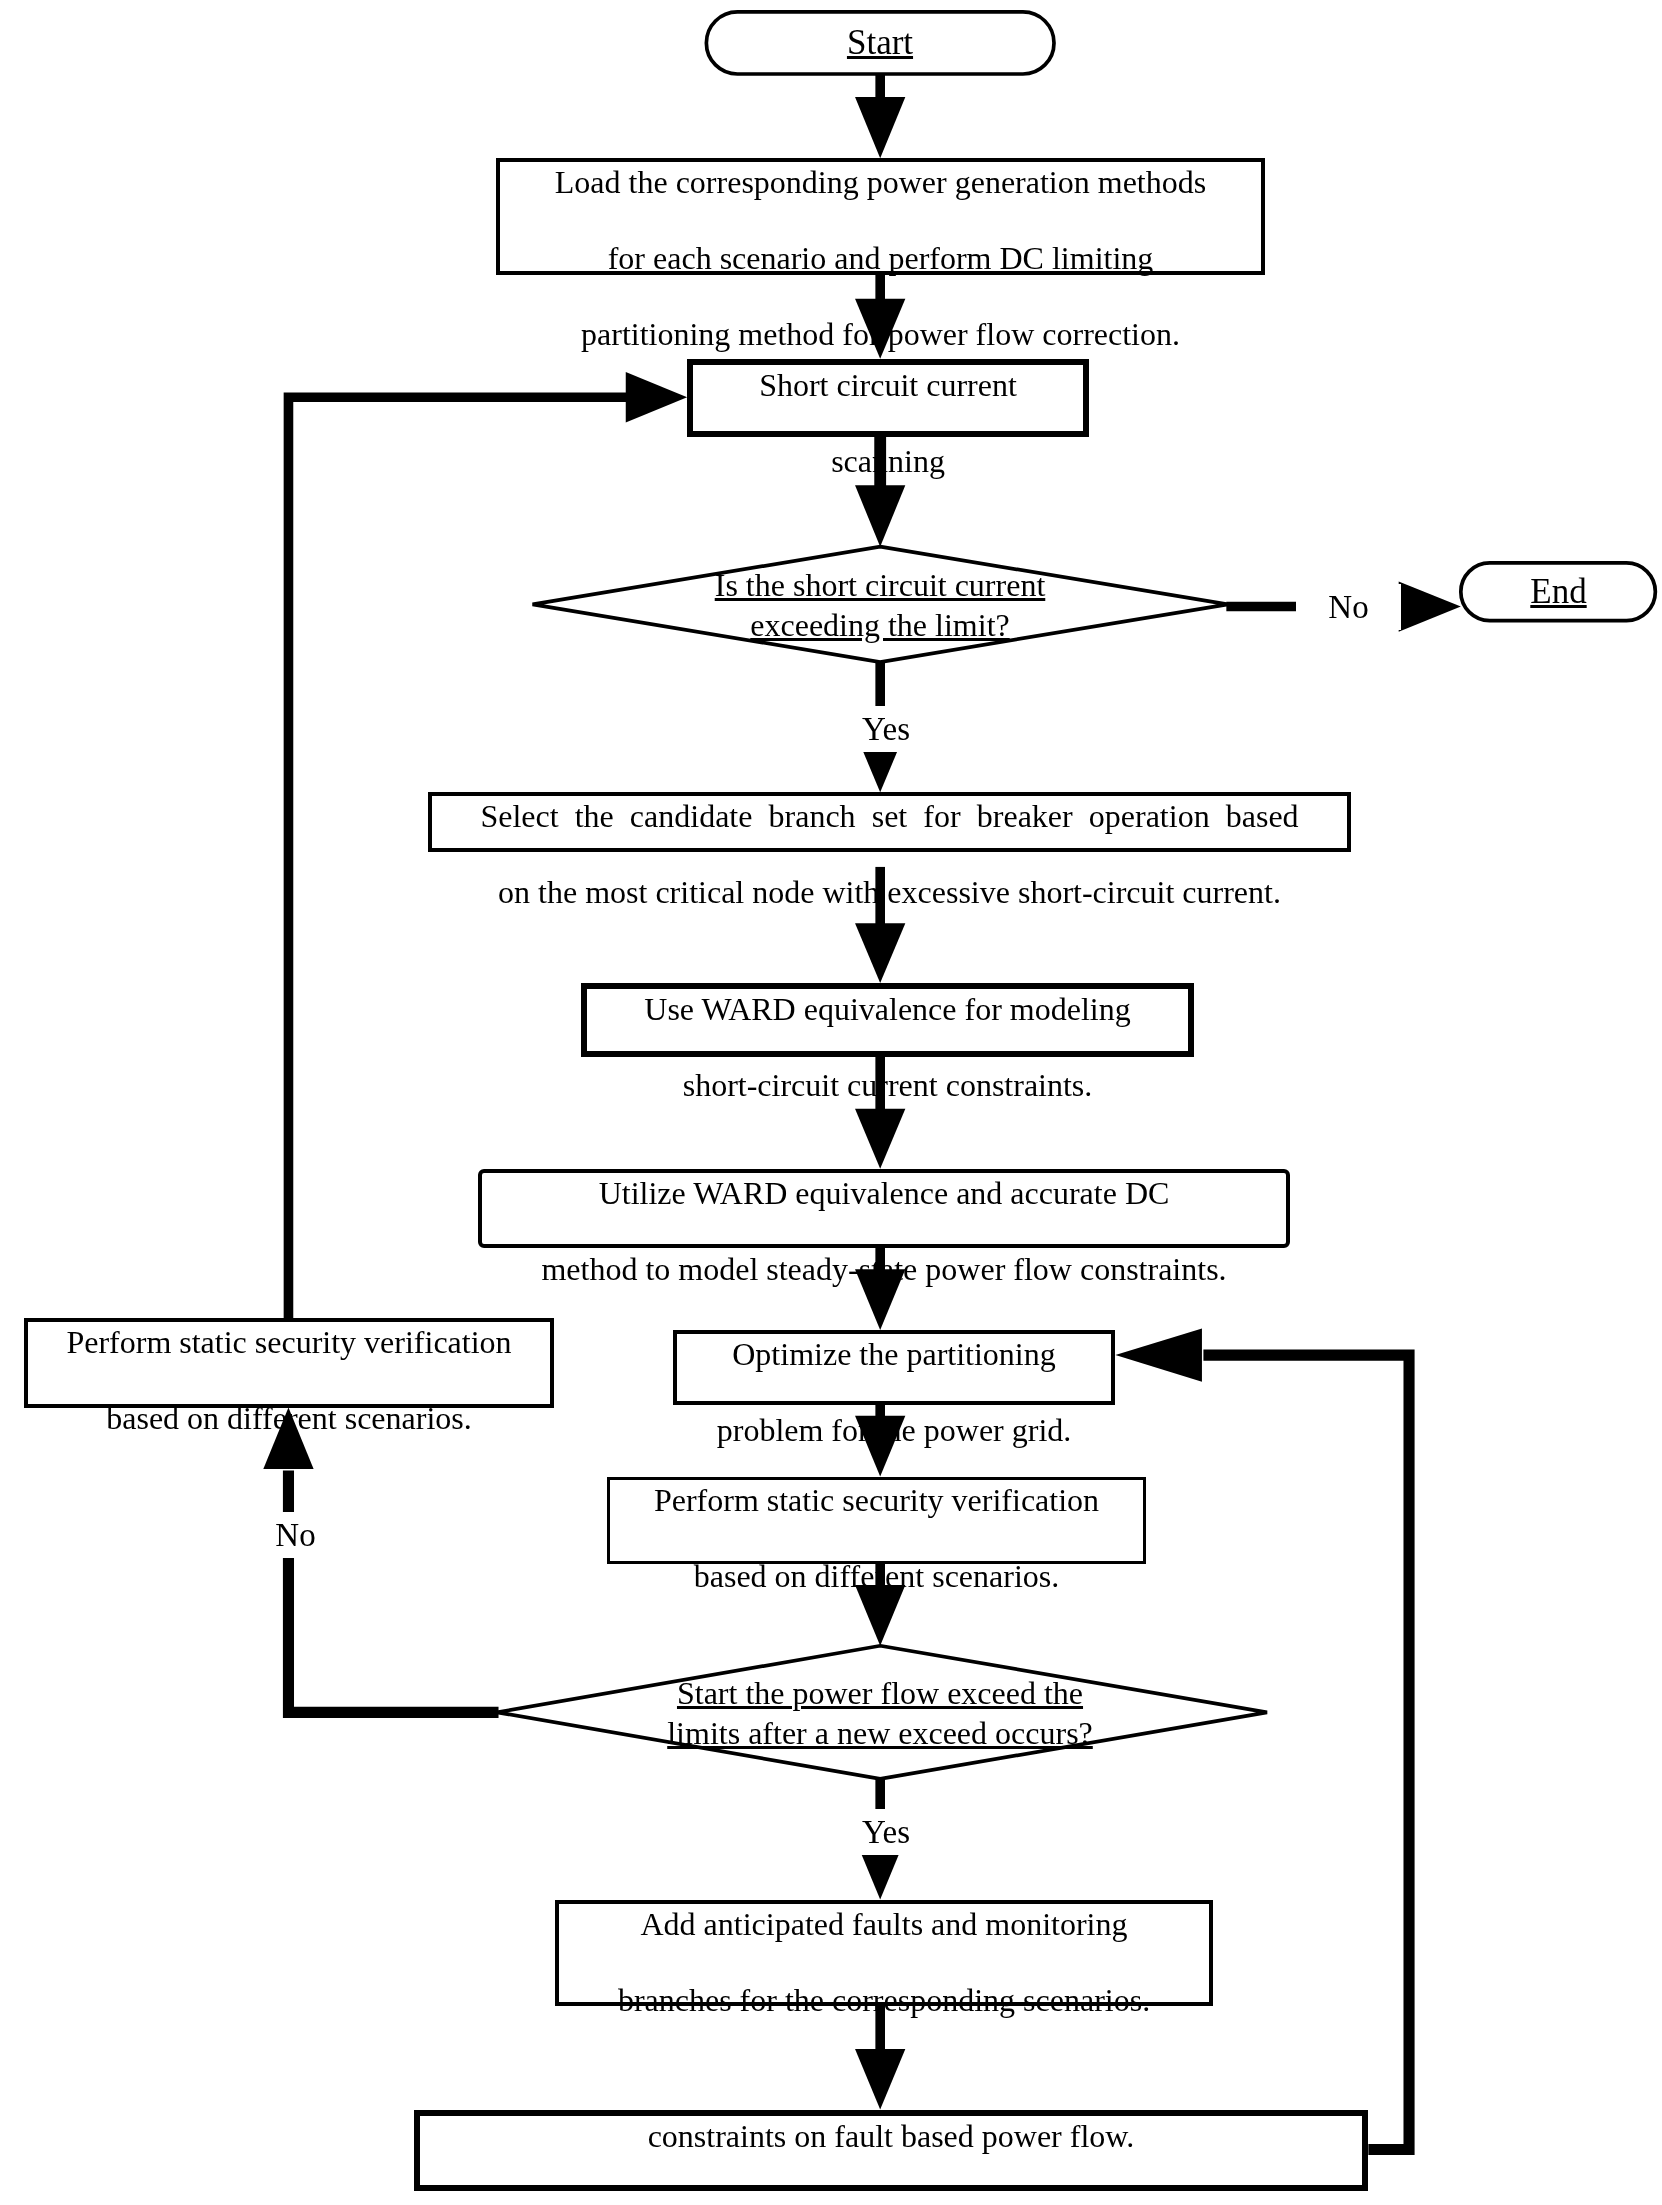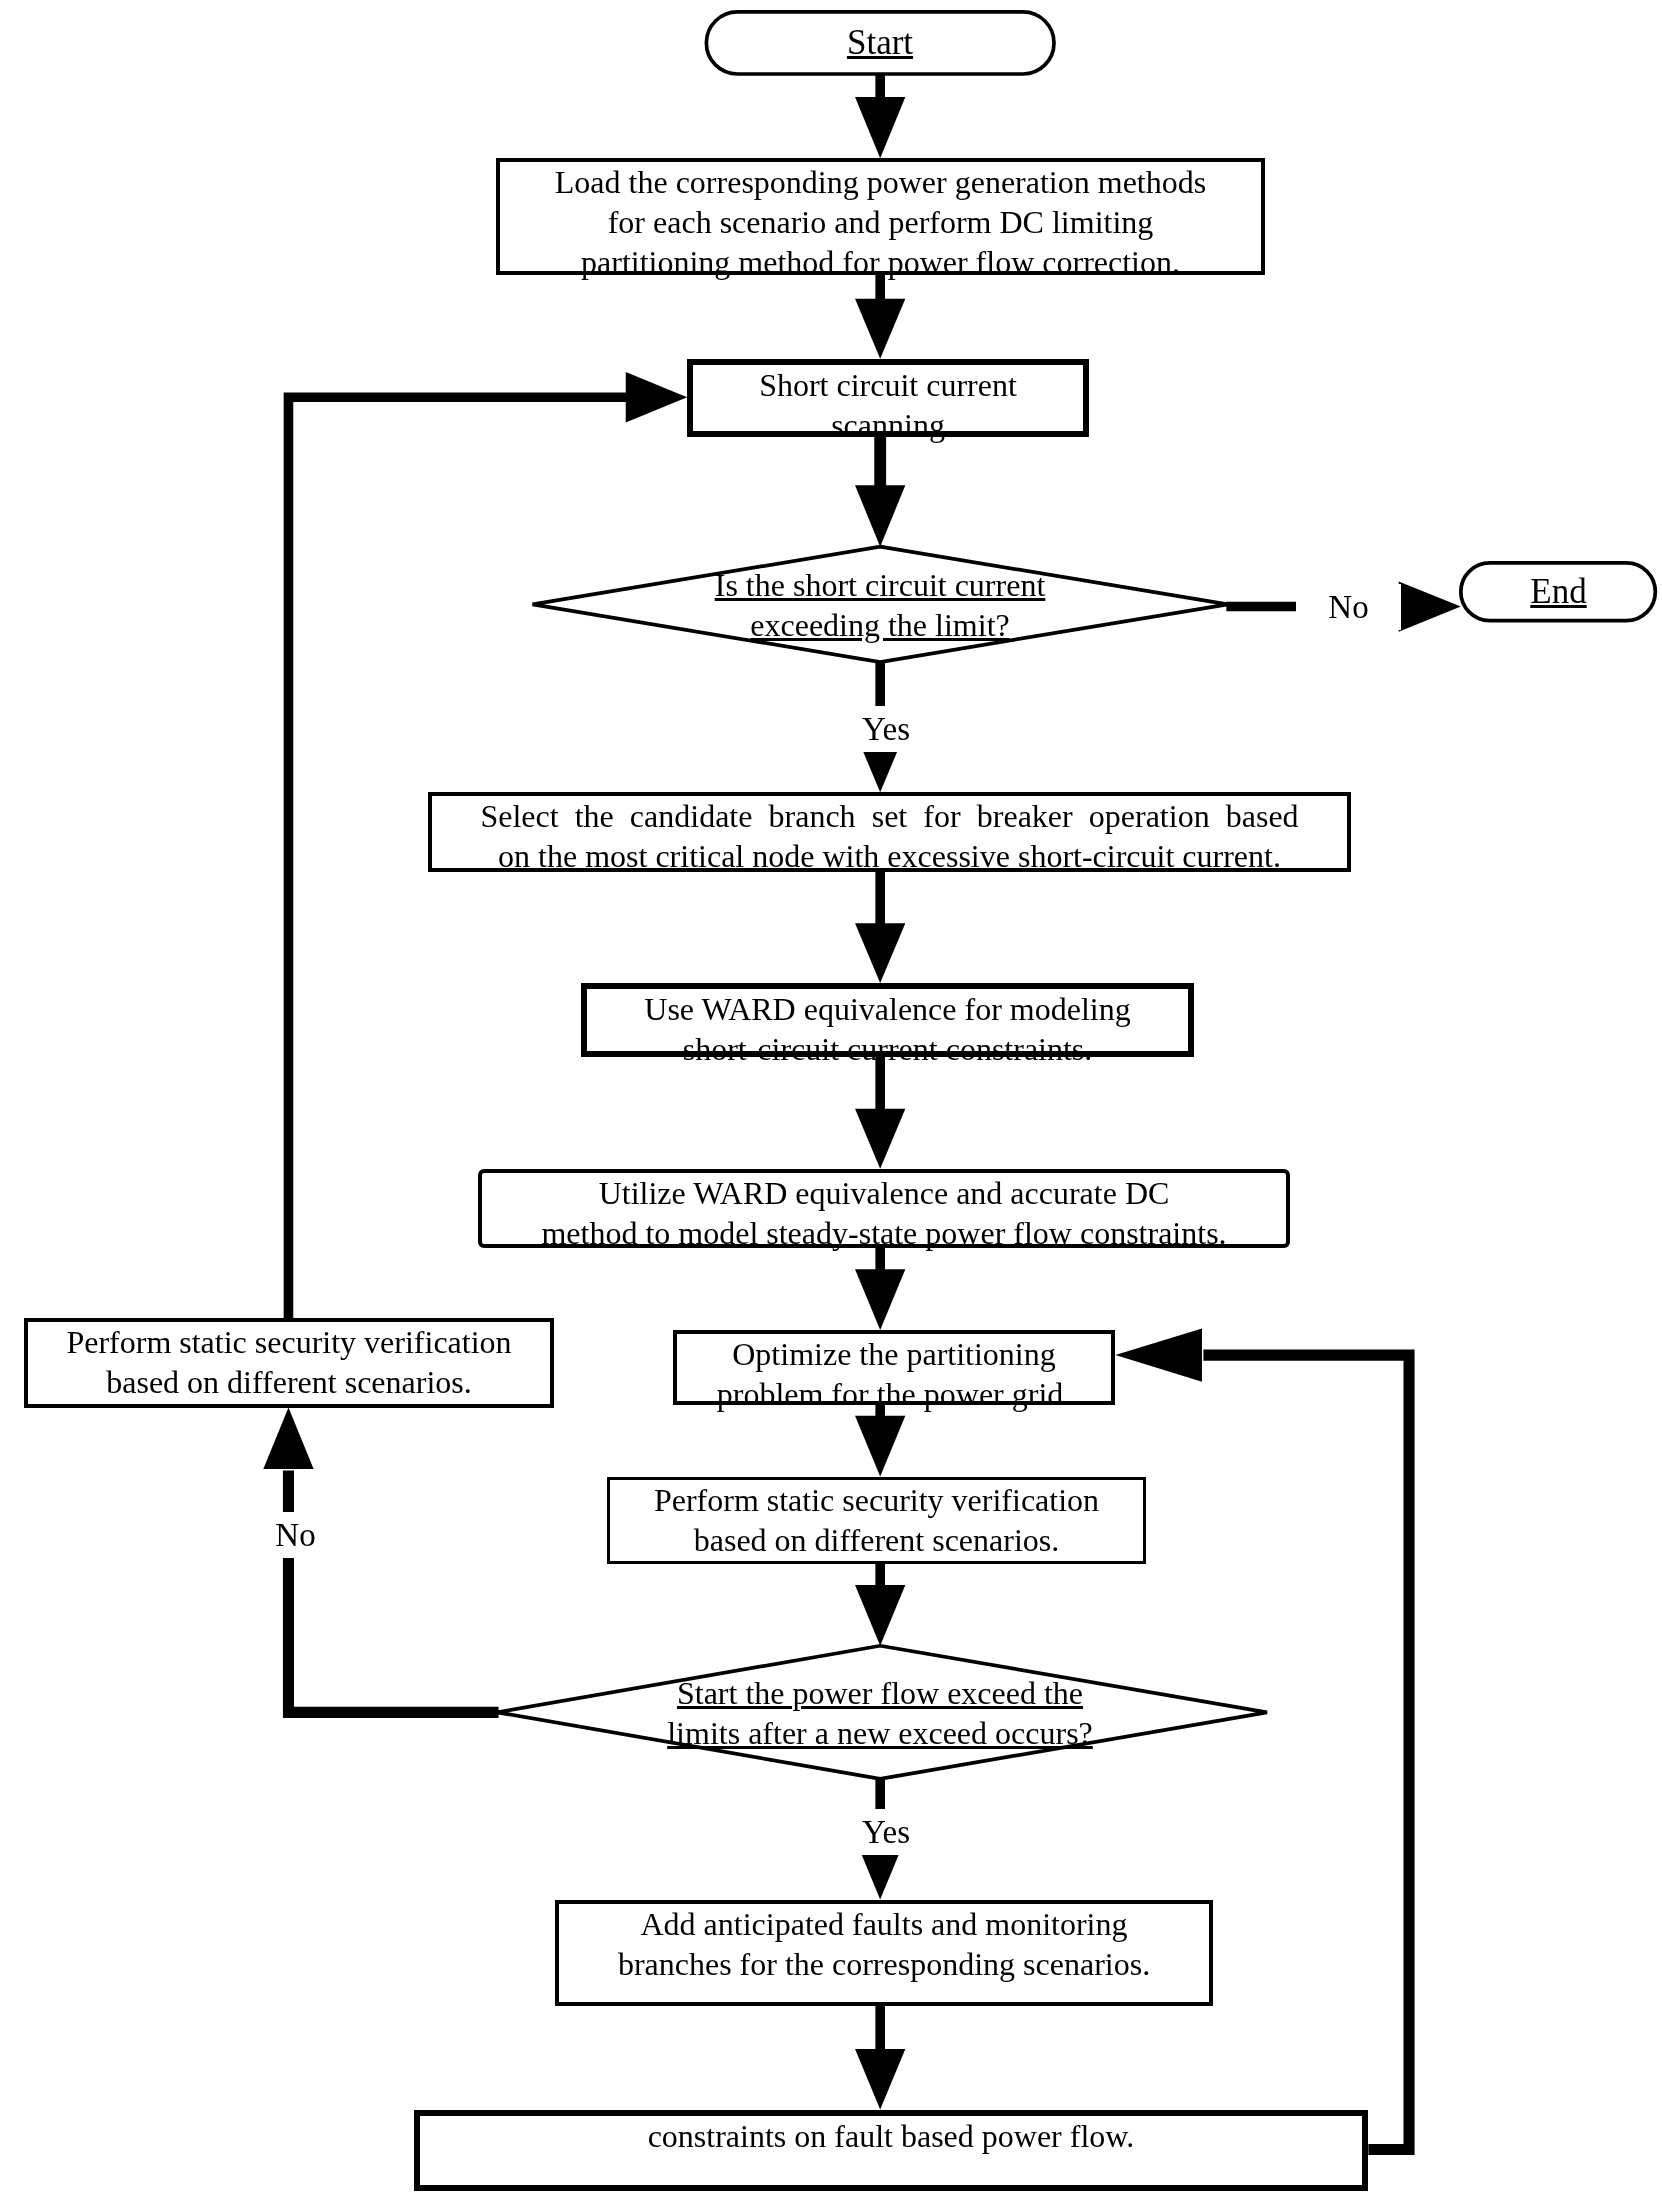--- a/index.html
+++ b/index.html
@@ -13,24 +13,25 @@
     overflow: hidden;
   }
   #wires { position: absolute; left: 0; top: 0; }
   .box {
     position: absolute;
     box-sizing: border-box;
     border: 4.4px solid #000000;
     background: #ffffff;
     display: flex;
     flex-direction: column;
-    justify-content: flex-start;
+    justify-content: space-between;
     align-items: center;
     text-align: center;
     font-size: 32px;
+    gap: 36px;
   }
   .box.thick { border-width: 6px; }
   .node-line { white-space: pre; line-height: 40px; display: block; }
   .wide-space { word-spacing: 8.1px; }
   .terminal-label, .diamond-label {
     position: absolute;
     display: flex;
     flex-direction: column;
     justify-content: center;
     align-items: center;
@@ -110,21 +111,21 @@
     <span class="node-line">Load the corresponding power generation methods</span>
     <span class="node-line">for each scenario and perform DC limiting</span>
     <span class="node-line">partitioning method for power flow correction.</span>
   </div>
 
   <div class="box thick" style="left:687px; top:359px; width:402px; height:78px;">
     <span class="node-line">Short circuit current</span>
     <span class="node-line">scanning</span>
   </div>
 
-  <div class="box" style="left:428px; top:792px; width:923px; height:80px;">
+  <div class="box" style="left:428px; top:792px; width:923px; height:60px;">
     <span class="node-line wide-space">Select the candidate branch set for breaker operation based</span>
     <span class="node-line">on the most critical node with excessive short-circuit current.</span>
   </div>
 
   <div class="box thick" style="left:581px; top:983px; width:613px; height:74px;">
     <span class="node-line">Use WARD equivalence for modeling</span>
     <span class="node-line">short-circuit current constraints.</span>
   </div>
 
   <div class="box" style="left:478px; top:1169px; width:812px; height:79px;border-radius:6px;">

